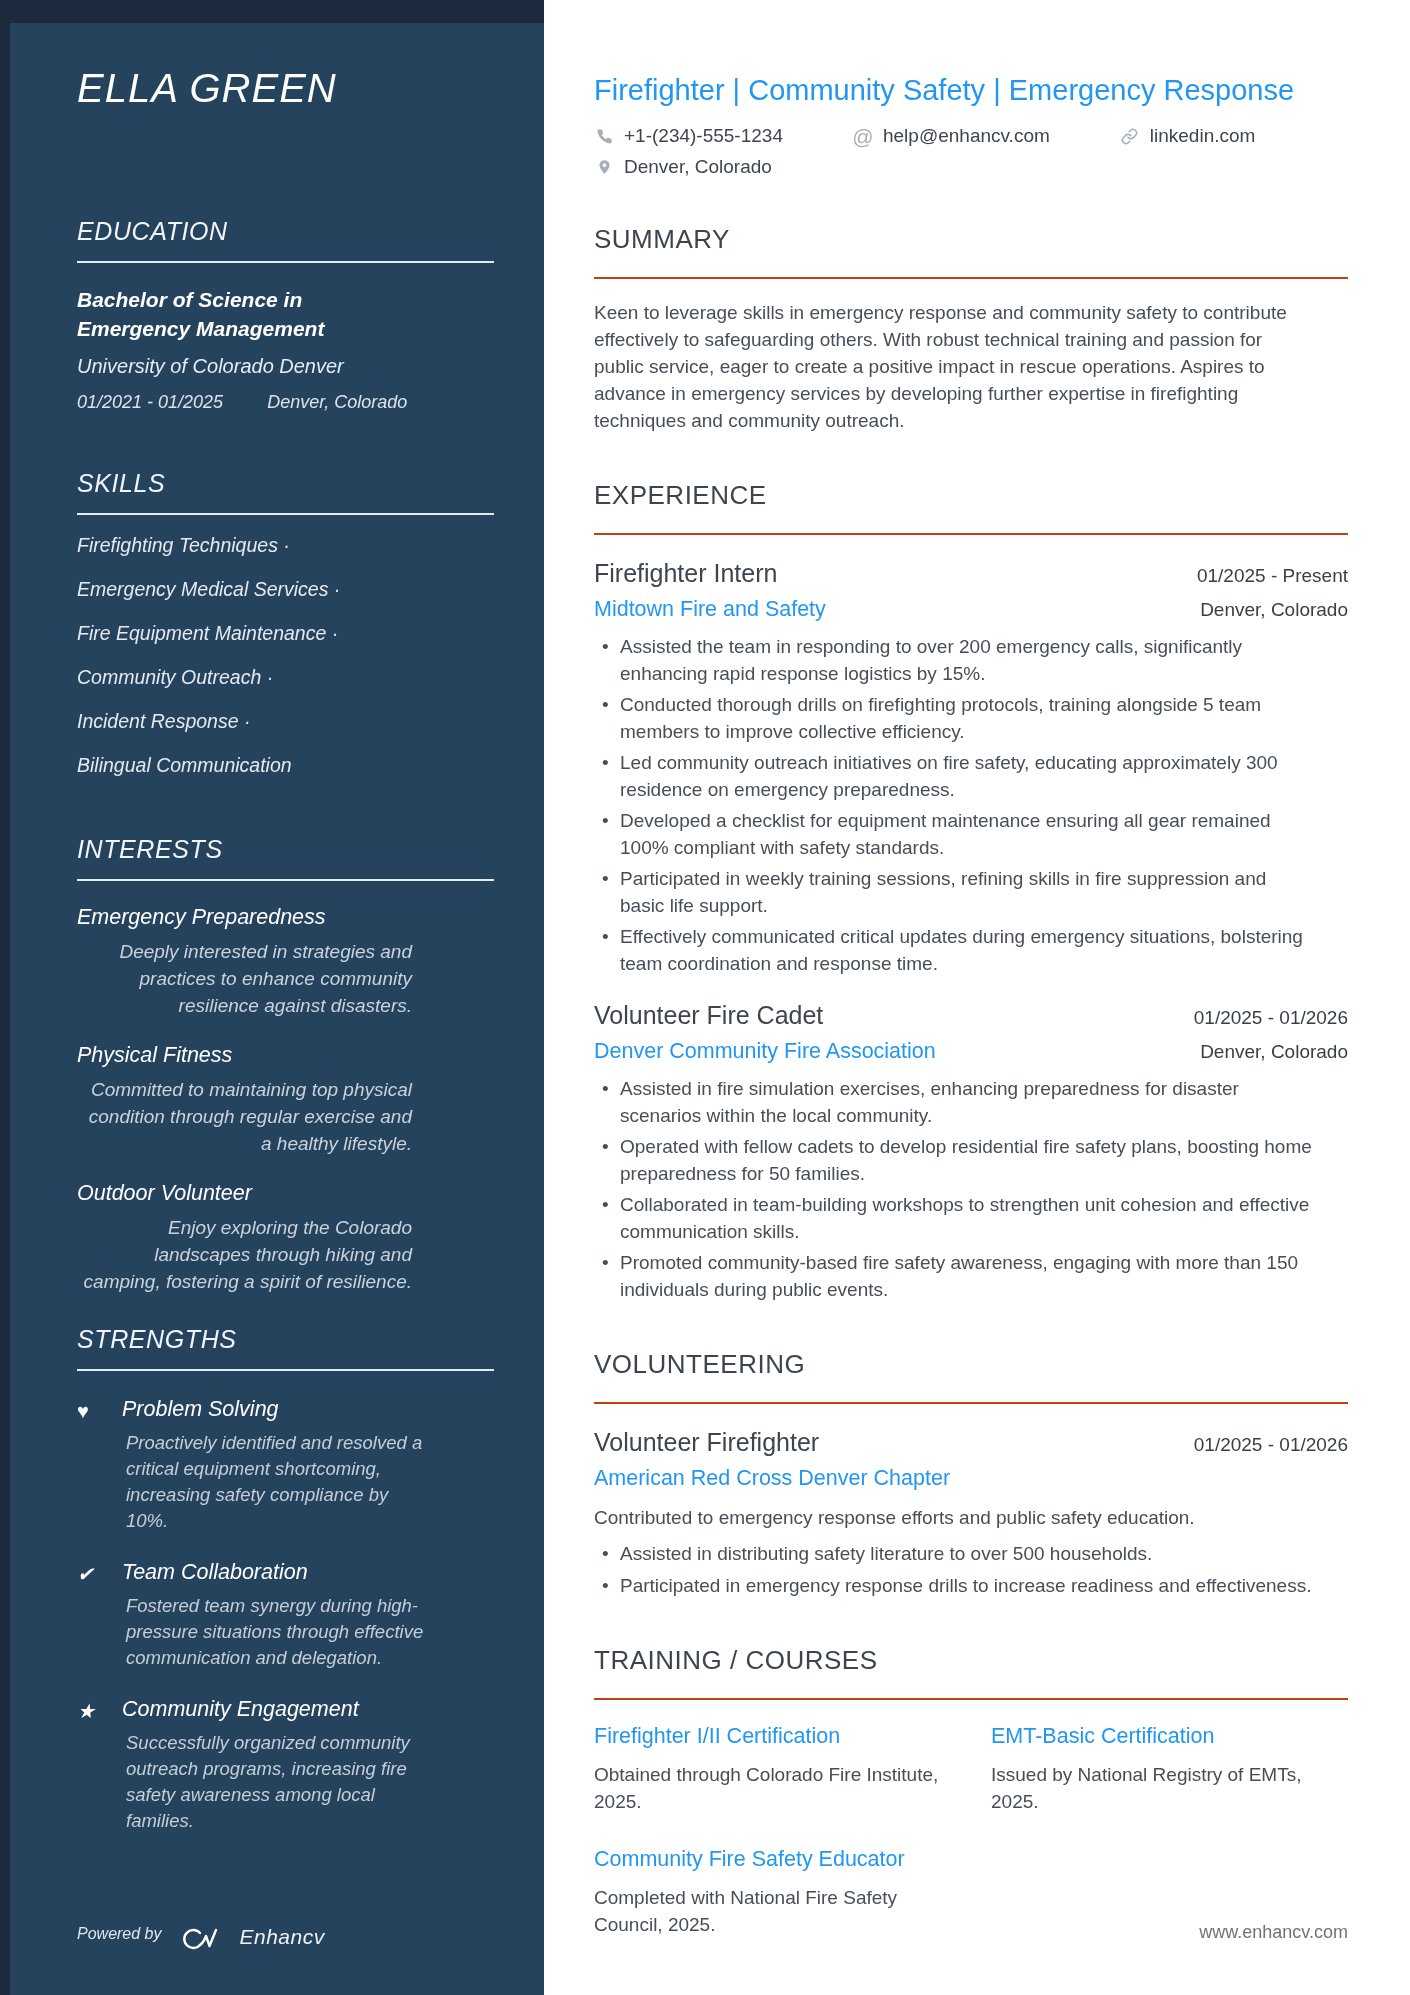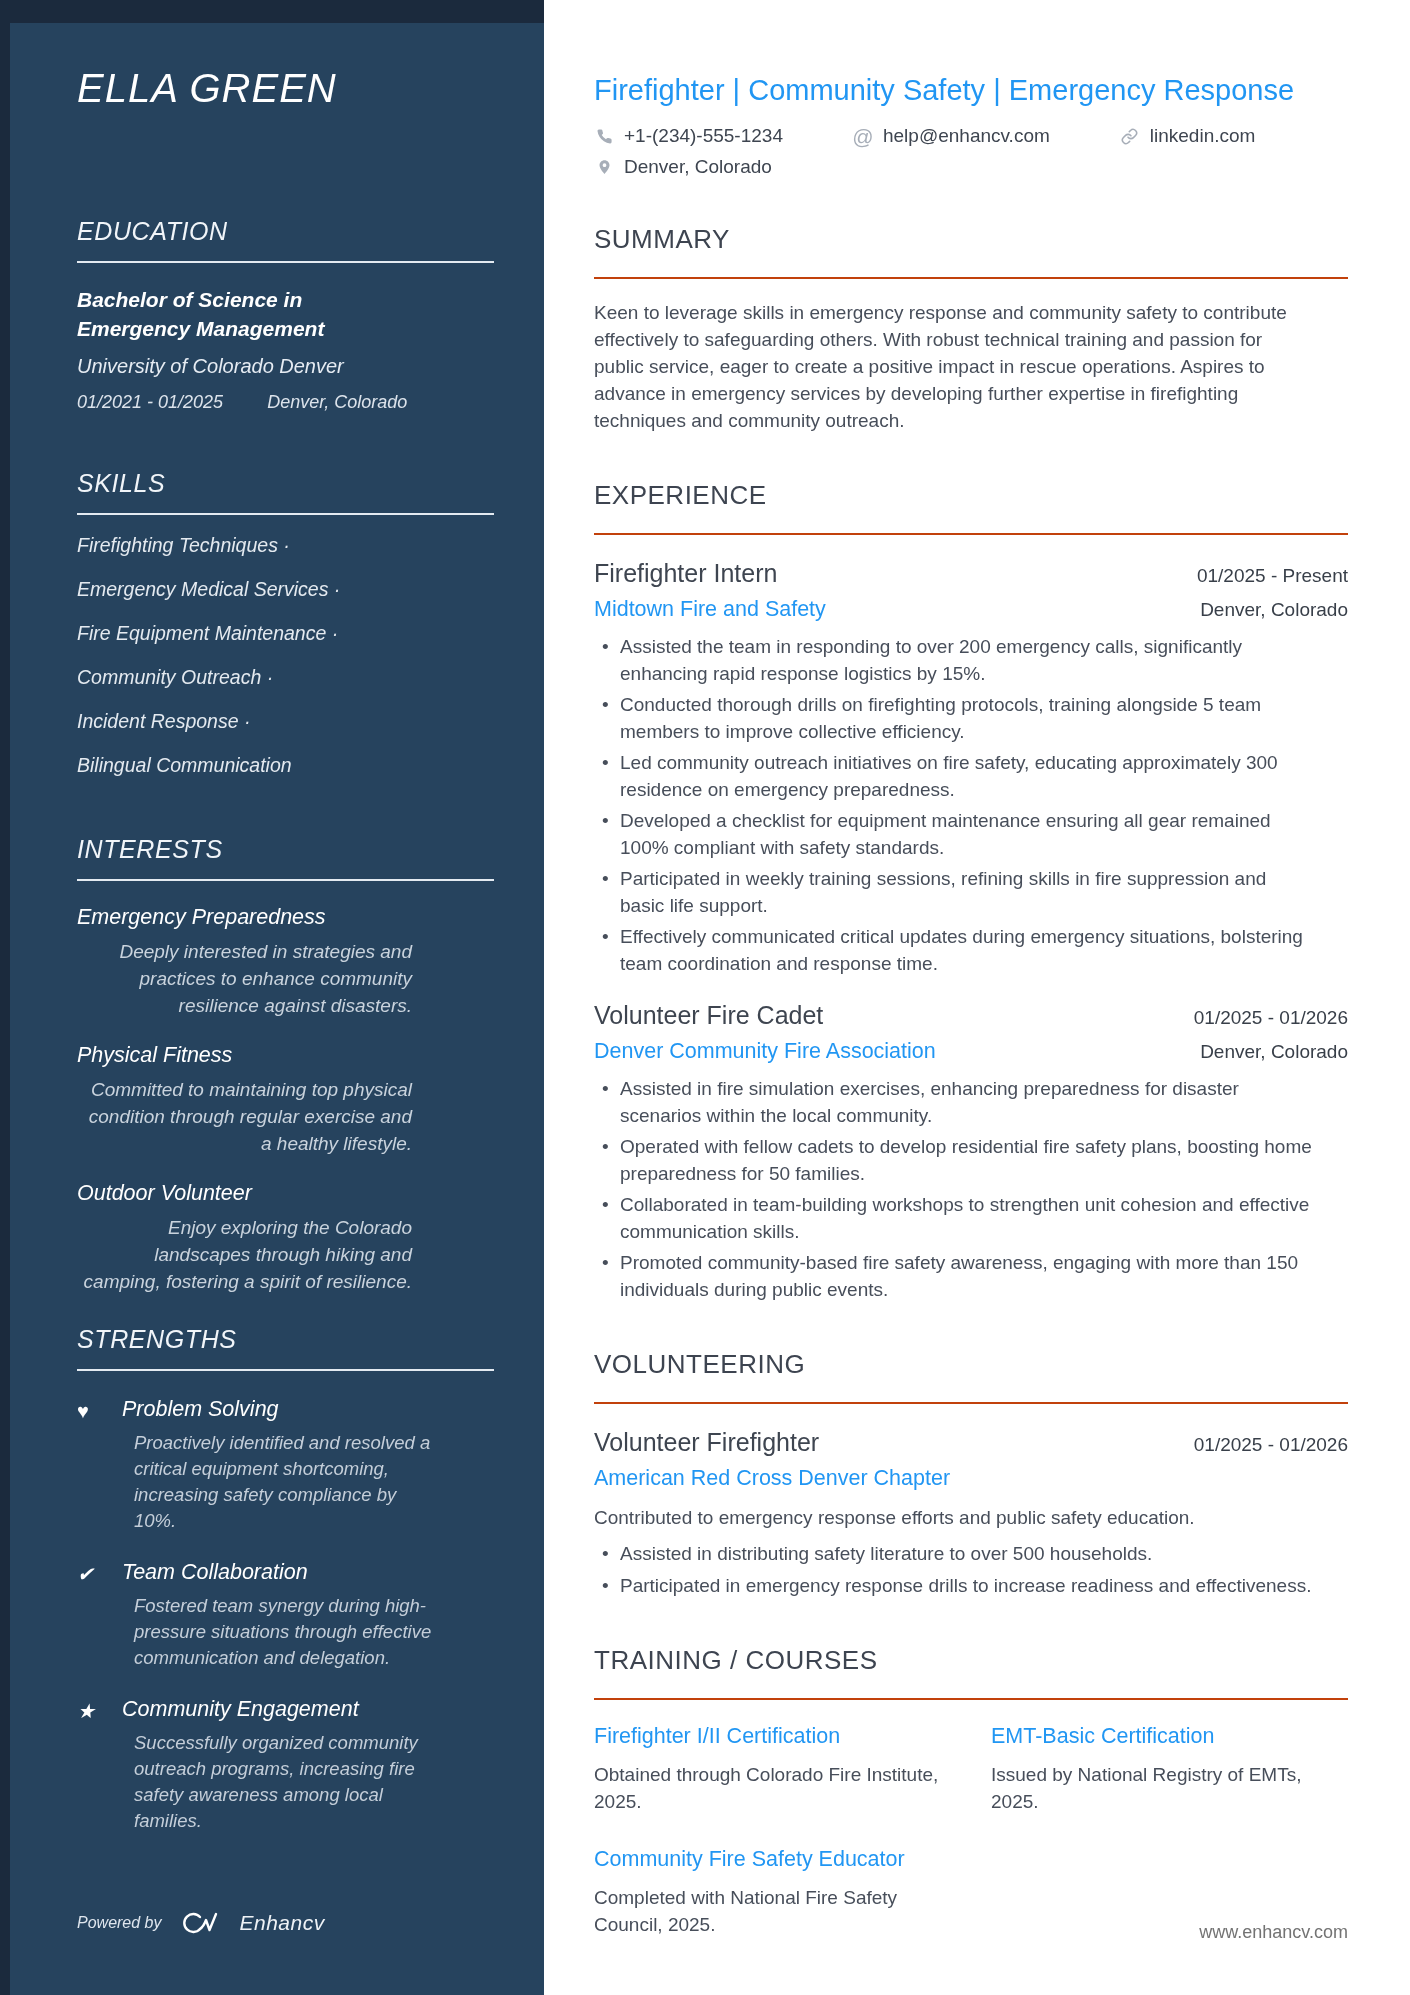--- a/index.html
+++ b/index.html
@@ -21,22 +21,22 @@
   .school { margin-top:12px; font-size:20px; color:#E6ECF3; }
   .edu-meta { margin-top:14px; font-size:18px; color:#DCE3EB; display:flex; gap:44px; }
   .skills-list { list-style:none; margin:2px 0 0; padding:0; }
   .skills-list li { margin-top:17px; font-size:19.5px; line-height:27px; color:#E4EAF0; }
   .interest { margin-top:24px; }
   .interest h3 { margin:0; font-size:21.5px; font-weight:400; color:#ffffff; }
   .interest p { margin:8px 0 0; font-size:19px; line-height:27px; color:#C9D3DD; max-width:335px;text-align:right; }
   .strength { margin-top:26px; display:flex; gap:19px; }
   .strength .sg { flex:none; width:26px; font-size:20px; line-height:29px; color:#ffffff; }
   .strength h3 { margin:0; font-size:21.5px; font-weight:400; color:#ffffff; }
-  .strength p { margin:8px 12px 0; font-size:18.5px; line-height:26px; color:#C4CED9; max-width:300px; }
-  .side-footer { position:absolute; left:77px; bottom:58px; display:flex; align-items:center; gap:16px; }
+  .strength p { margin:8px 4px 0; font-size:18.5px; line-height:26px; color:#C4CED9; max-width:300px; }
+  .side-footer { position:absolute; left:77px; bottom:42px; display:flex; align-items:flex-start; gap:16px; }
   .side-footer .pwd { font-size:16px; color:#DFE6EE; }
   .side-footer .brand { font-size:21px; letter-spacing:0.5px; color:#EEF2F6; }
   .logo-svg { display:block; }
 
   
   .main { flex:1; padding:74px 62px 0 50px; position:relative; }
   .role-title { margin:0; font-size:29px; font-weight:400; color:#2196F3; }
   .contact { margin-top:18px; }
   .contact-row { display:flex; align-items:center; margin-top:9px;gap:40px; }
   .cgroup { display:flex; align-items:center; gap:10px; margin-right:30px; font-size:19px; color:#3E4550; }

